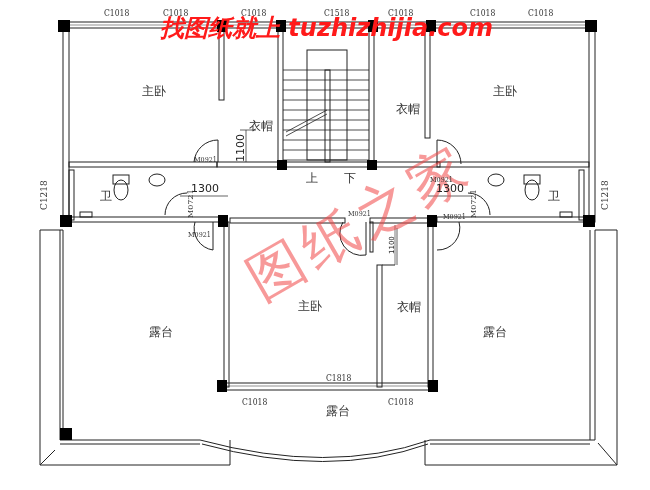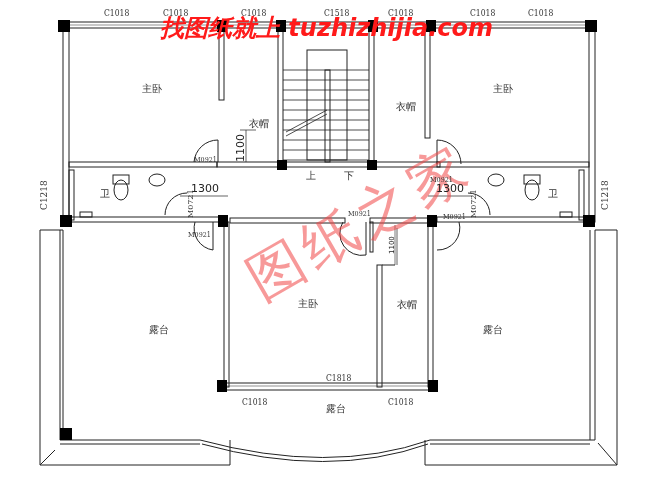--- a/index.html
+++ b/index.html
@@ -1,20 +1,20 @@
 <!DOCTYPE html>
 <html><head>
 <meta charset="utf-8">
 <style>
   html, body { margin: 0; padding: 0; background: #ffffff; }
   body { width: 650px; height: 490px; position: relative; overflow: hidden; font-family: "DejaVu Serif", serif; }
   #plan { position: absolute; left: 0; top: 0; width: 650px; height: 490px; }
   .lbl { position: absolute; font-family: "DejaVu Serif", serif; color: #333; white-space: nowrap; line-height: 1; }
   .win { font-size: 9px; transform: scaleX(0.85); transform-origin: left top; }
-  .room { font-size: 10px; color: #333; font-family: Liberation Mono, monospace; }
+  .room { font-size: 12px; color: #333; }
   .door { font-size: 8px; transform: scaleX(0.8); transform-origin: left top; }
   .dim { font-size: 11px; color: #222; font-family: "DejaVu Sans", sans-serif; }
   .vert { transform: rotate(-90deg); transform-origin: left top; }
   .wm1 { position: absolute; left: 160px; top: 16px; font-size: 24px; font-weight: bold; color: #ff1a1a; font-family: "DejaVu Sans", sans-serif; letter-spacing: 0px; white-space: nowrap; line-height: 1; font-style: italic; }
   .wm2 { position: absolute; left: 238px; top: 260px; font-size: 56px; color: rgba(240,70,70,0.55); transform: rotate(-30deg); transform-origin: left top; white-space: nowrap; font-family: "DejaVu Serif", serif; line-height: 1; letter-spacing: 6px; }
 </style>
 </head>
 <body>
 
 <svg id="plan" viewBox="0 0 650 490" xmlns="http://www.w3.org/2000/svg">

